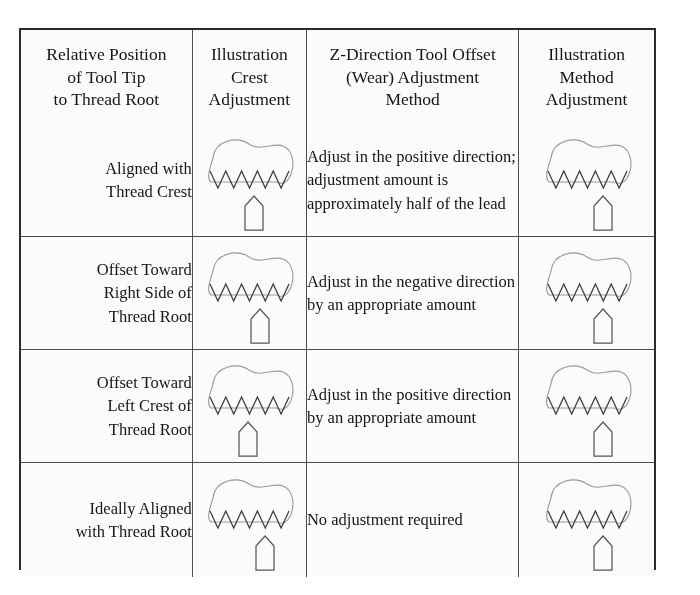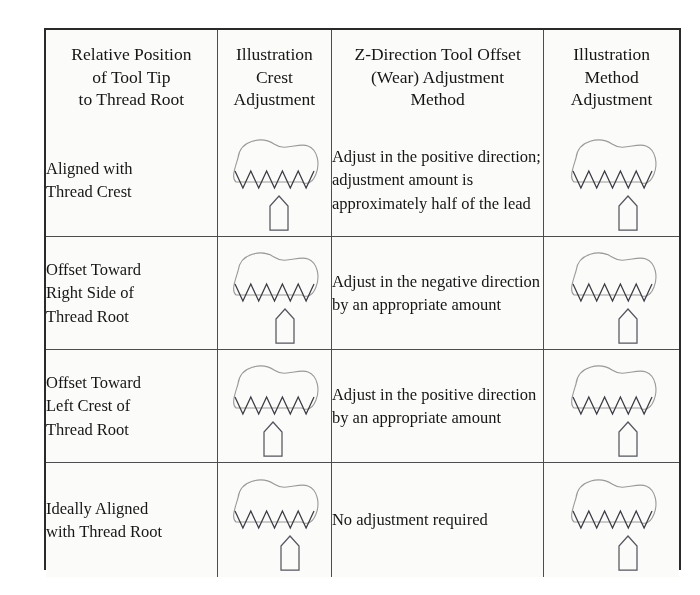--- a/index.html
+++ b/index.html
@@ -17,21 +17,21 @@
   #page {
     position: relative;
     width: 700px;
     height: 595px;
     background: #ffffff;
   }
 
   
   .table-frame {
     position: absolute;
-    left: 44px;
+    left: 19px;
     top: 28px;
     width: 637px;
     height: 542px;
     box-sizing: border-box;
     border: 2.5px solid #2a2a2a;
     background: #fbfbf9;
   }
 
   table.offset-table {
     width: 100%;
@@ -69,21 +69,21 @@
     line-height: 1.30;
     color: #161616;
     padding: 4px 8px;
   }
 
   
   .body-row > td { height: 112px; }
   .body-row.last > td { height: 114px; }
 
   .cell-pos {
-    text-align: left;
+    text-align: right;
     font-size: 16.5px;
     line-height: 1.42;
     color: #161616;
     padding: 6px 0 6px 19px;
   }
   .cell-method {
     text-align: left;
     font-size: 16.5px;
     line-height: 1.42;
     color: #161616;

